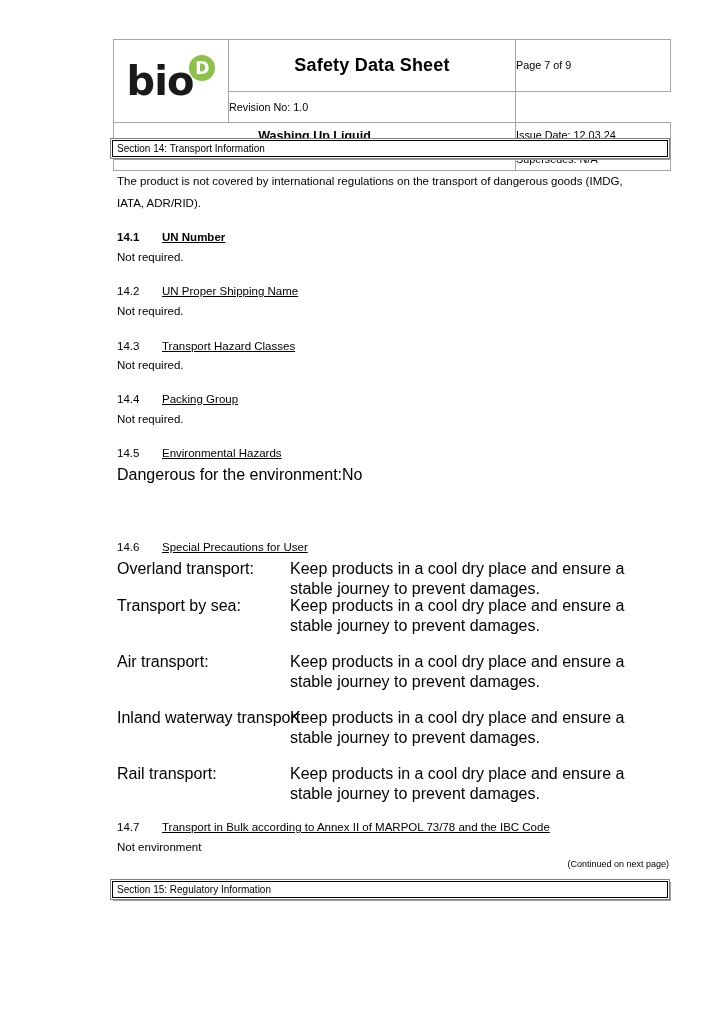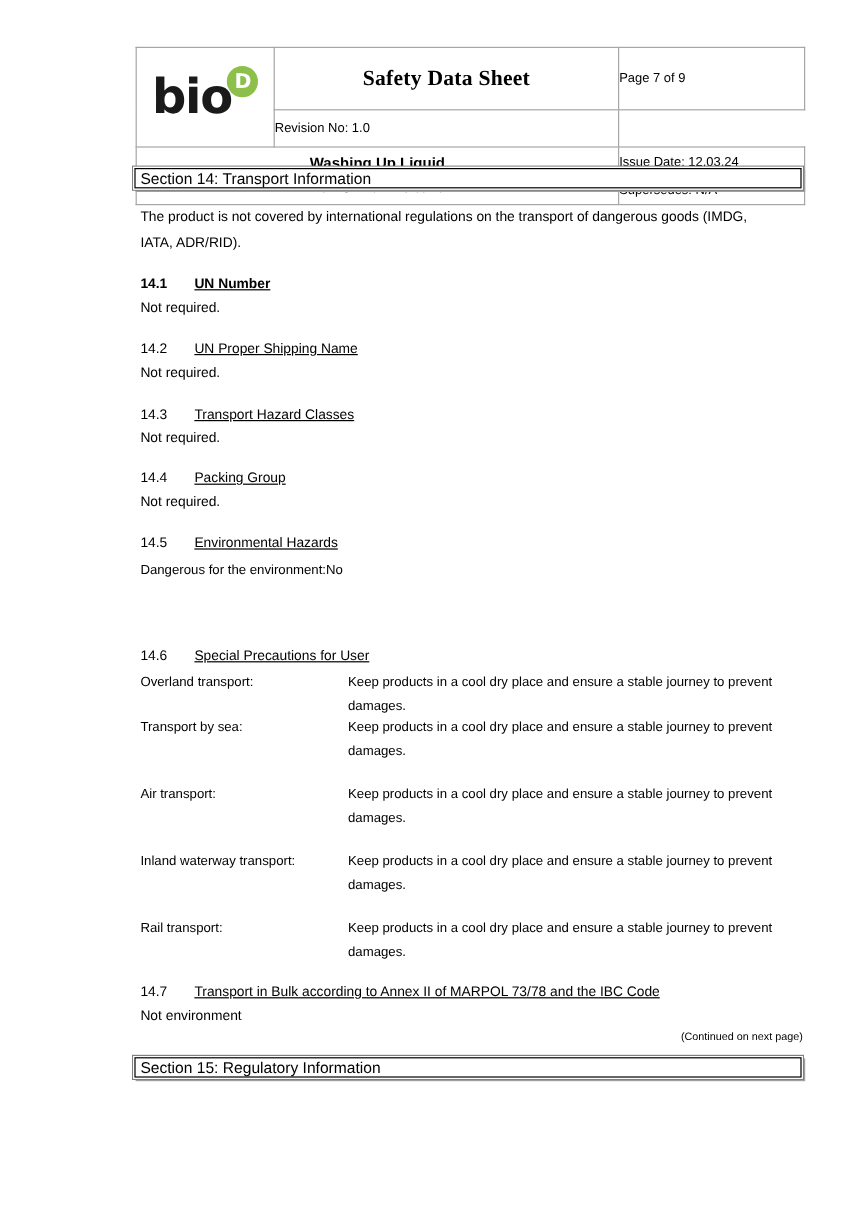--- a/index.html
+++ b/index.html
@@ -72,21 +72,21 @@
     font-weight: bold;
     line-height: 26px;
     text-align: center;
   }
   .title-cell {
     width: 286px;
     text-align: center;
     font-size: 18px;
     font-weight: bold;
     height: 35px;
-    font-family: Liberation Serif, serif;
+    font-family: Liberation Sans, sans-serif;
     letter-spacing: 0.2px;
   }
   .product-cell {
     width: 286px;
     text-align: center;
     font-size: 12.5px;
     font-weight: bold;
     height: 47px;
     line-height: 1.55;
     padding: 1px 0 3px 0;
@@ -118,21 +118,21 @@
     left: 0; top: 0;
     width: 100%;
     height: 100%;
     border: 1px solid #000000;
     box-sizing: border-box;
     background: #ffffff;
     display: flex;
     align-items: center;
   }
   .section-bar .bar-label {
-    font-size: 13px;
+    font-size: 10px;
     padding-left: 4px;
     white-space: nowrap;
   }
   .intro {
     position: absolute;
     left: 86px;
     top: 170px;
     width: 530px;
     font-size: 11.5px;
     line-height: 22px;
@@ -155,21 +155,21 @@
     left: 86px;
     font-size: 11.5px;
     white-space: nowrap;
   }
 
   
   .kv {
     position: absolute;
     left: 86px;
     width: 540px;
-    font-size: 11px;
+    font-size: 16px;
     line-height: 20px;
   }
   .kv .k {
     position: absolute;
     left: 0;
     top: 0;
     white-space: nowrap;
   }
   .kv .v {
     display: block;

